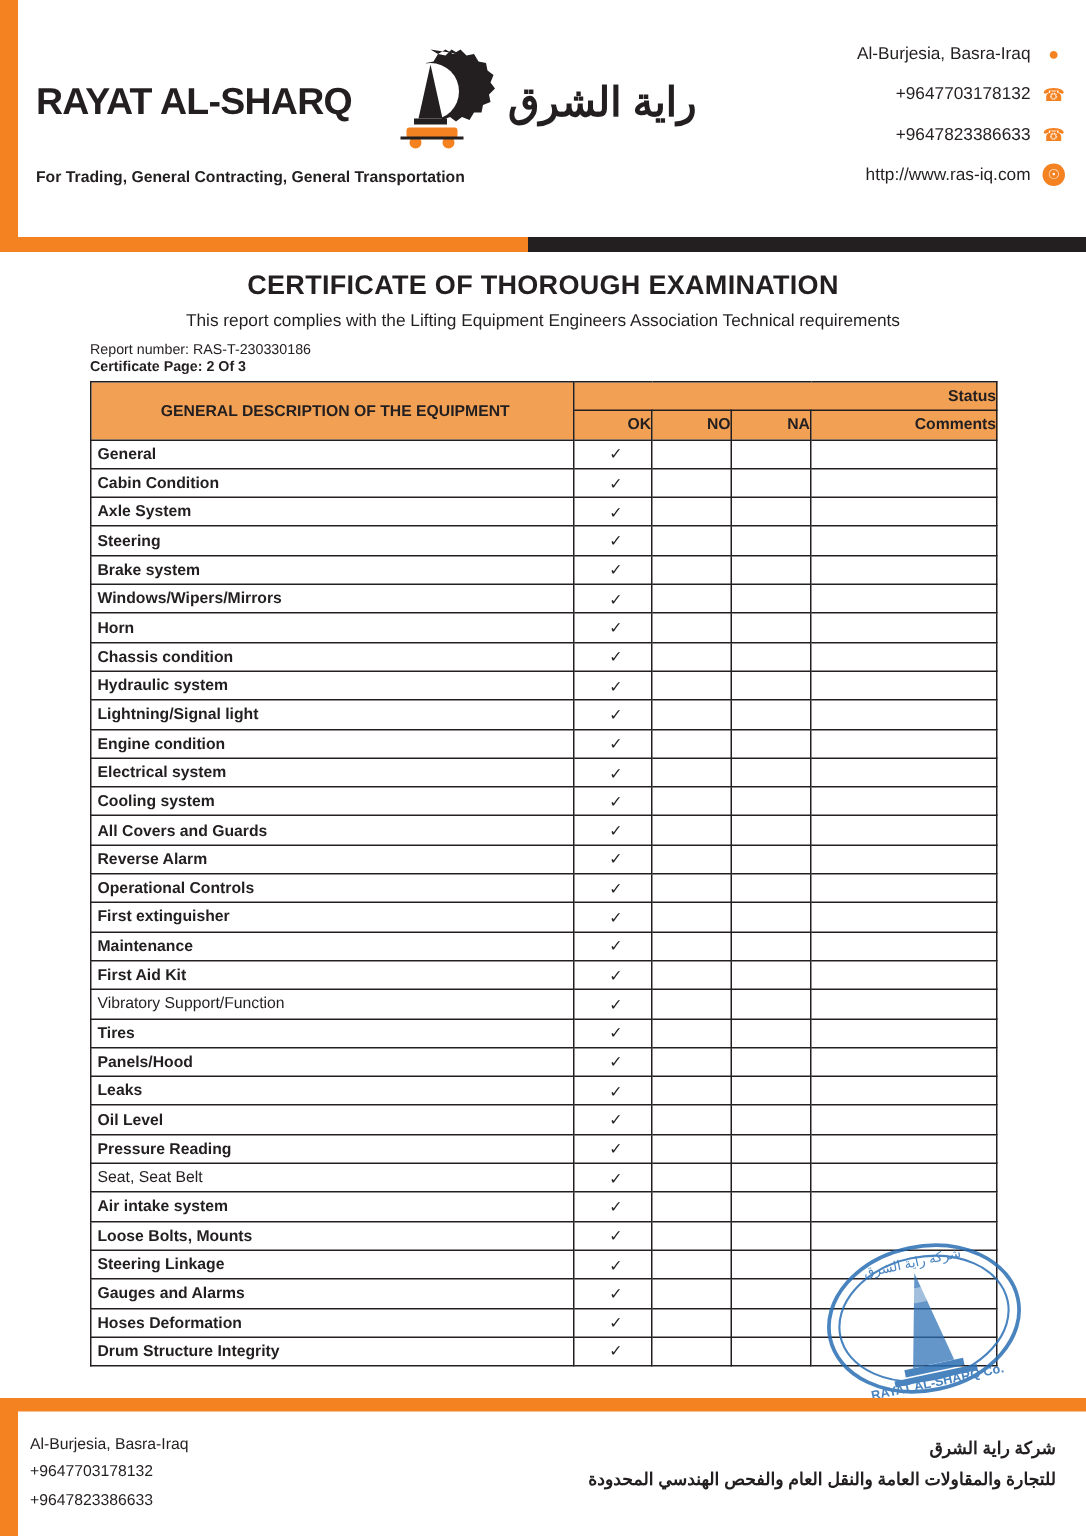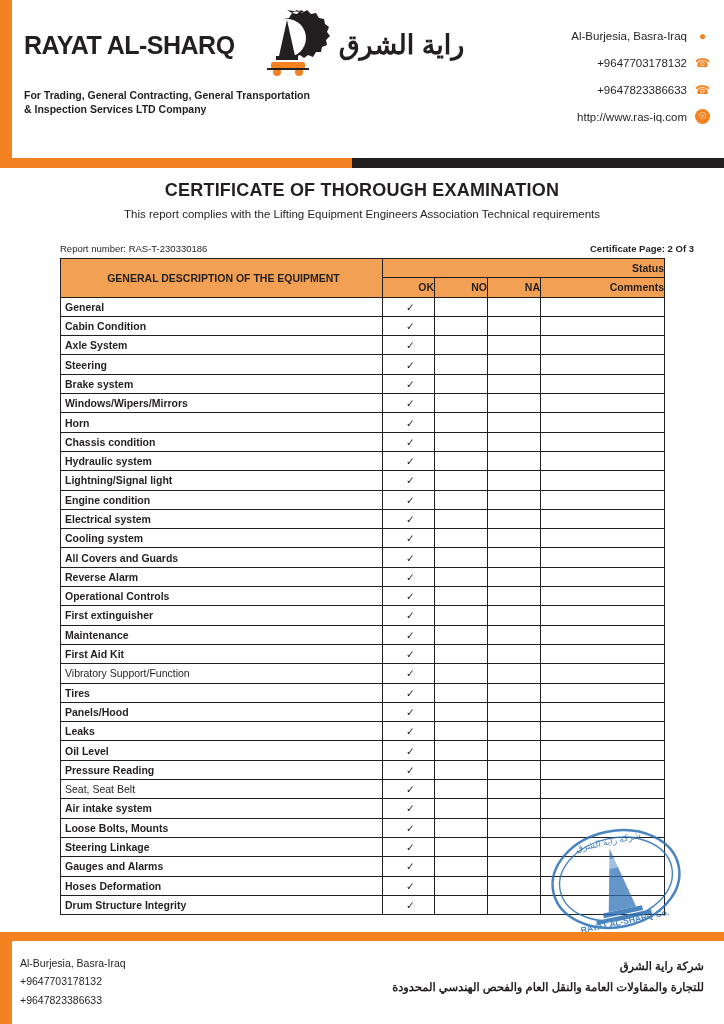--- a/index.html
+++ b/index.html
@@ -43,21 +43,21 @@
     left: 0;
     top: 0;
     width: 12px;
     height: 168px;
     background: #f58220;
   }
 
   .logo-block {
     position: absolute;
     left: 24px;
-    top: 8px;
+    top: 31px;
     width: 370px;
   }
   .logo-row {
     display: flex;
     align-items: center;
     height: 74px;
   }
   .logo-name {
     font-family: "Liberation Sans", sans-serif;
     font-weight: bold;
@@ -133,25 +133,26 @@
     color: #231f20;
   }
   .doc-subtitle {
     margin-top: 7px;
     font-size: 11.5px;
     color: #231f20;
   }
 
   
   .meta-row {
-    margin: 23px 30px 0 60px;
+    margin: 8px 30px 0 60px;
     display: flex;
     justify-content: space-between;
     font-size: 9.5px;
     color: #231f20;
+    flex-direction: column;
   }
   .meta-right { font-weight: bold; font-size: 9.5px; }
 
   
   .table-wrap {
     margin: 4px auto 0 auto;
     width: 604px;
   }
   table.checklist {
     border-collapse: collapse;
@@ -266,21 +267,20 @@
             <circle cx="36" cy="64" r="4"></circle>
             <circle cx="58" cy="64" r="4"></circle>
           </g>
           <rect x="26" y="60" width="42" height="2" fill="#231f20"></rect>
         </svg>
       </div>
       <div class="logo-ar">راية الشرق</div>
     </div>
     <div class="logo-sub">
       <div>For Trading, General Contracting, General Transportation</div>
-      <div>&amp; Inspection Services LTD Company</div>
     </div>
   </div>
 
   <div class="contacts">
     <div class="contact-row">
       <span class="contact-text">Al-Burjesia, Basra-Iraq</span>
       <span class="contact-icon ico-orange">●</span>
     </div>
     <div class="contact-row">
       <span class="contact-text">+9647703178132</span>

